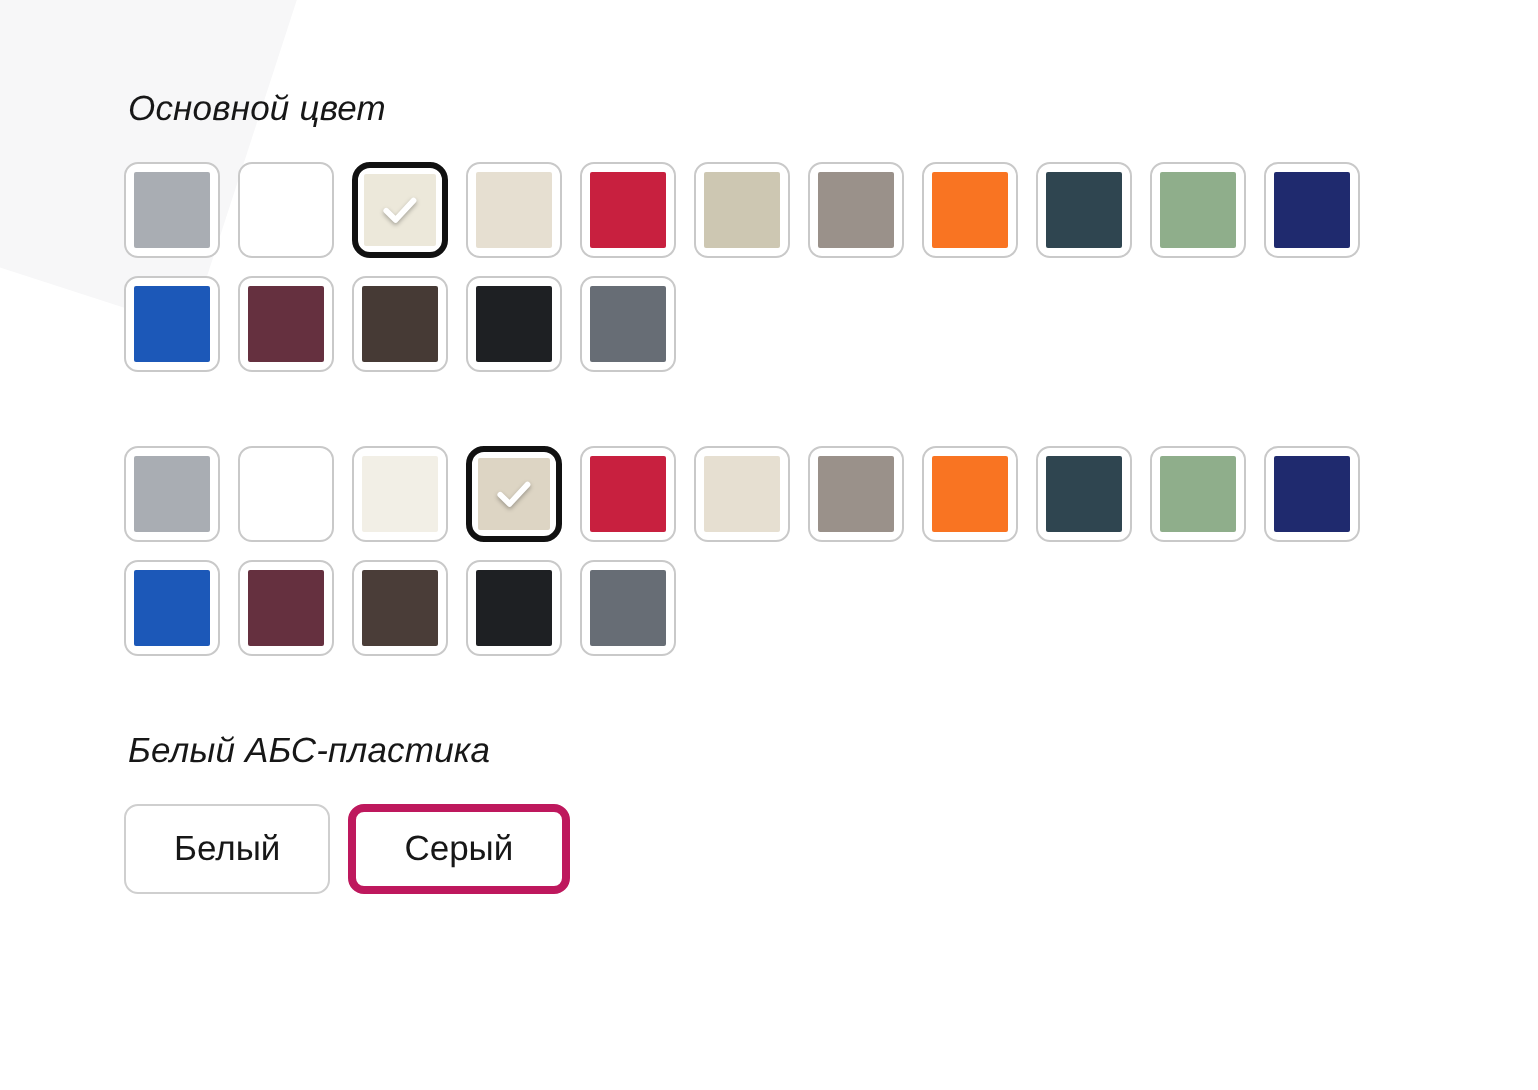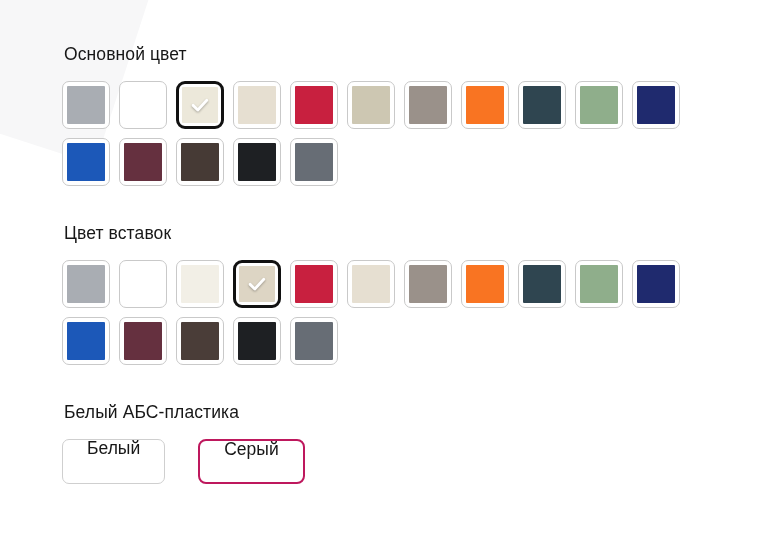--- a/index.html
+++ b/index.html
@@ -38,20 +38,21 @@
   .section {
     margin-bottom: 0;
   }
   .section-title {
     font-size: 17.5px;
     line-height: 20px;
     font-weight: 400;
     color: #171717;
     letter-spacing: 0.1px;
     margin: 0 0 17px 2px;
+    font-style: italic;
   }
 
   .swatch-grid {
     display: flex;
     flex-wrap: wrap;
     gap: 9px;
     width: 630px;
   }
 
   .swatch {
@@ -100,28 +101,28 @@
     height: 45px;
     box-sizing: border-box;
     border: 1px solid #cfcfcf;
     border-radius: 7px;
     background: #ffffff;
     font-family: "Liberation Sans", "DejaVu Sans", sans-serif;
     font-size: 17.5px;
     color: #171717;
     line-height: 1;
     display: flex;
+    align-items: center;
     justify-content: center;
     padding: 0 24px;
     cursor: pointer;
   }
   .abs-btn.selected {
-    border: 2px solid #be185d;
+    border: 4px solid #be185d;
     border-radius: 8px;
-    margin-left: 24px;
   }
 </style>
 </head>
 <body>
 
 <div class="corner-wash-tl"></div>
 
 <div class="page">
 
   <div class="section">
@@ -180,21 +181,20 @@
         </div>
         <div class="swatch">
           <div class="chip" style="background: rgb(103, 109, 117);"></div>
         </div>
       </div>
   </div>
 
   <div class="gap-group"></div>
 
   <div class="section">
-    <div class="section-title">Цвет вставок</div>
     <div class="swatch-grid">
         <div class="swatch">
           <div class="chip" style="background: rgb(169, 173, 179);"></div>
         </div>
         <div class="swatch">
           <div class="chip" style="background: rgb(255, 255, 255);"></div>
         </div>
         <div class="swatch">
           <div class="chip" style="background: rgb(242, 239, 230);"></div>
         </div>

